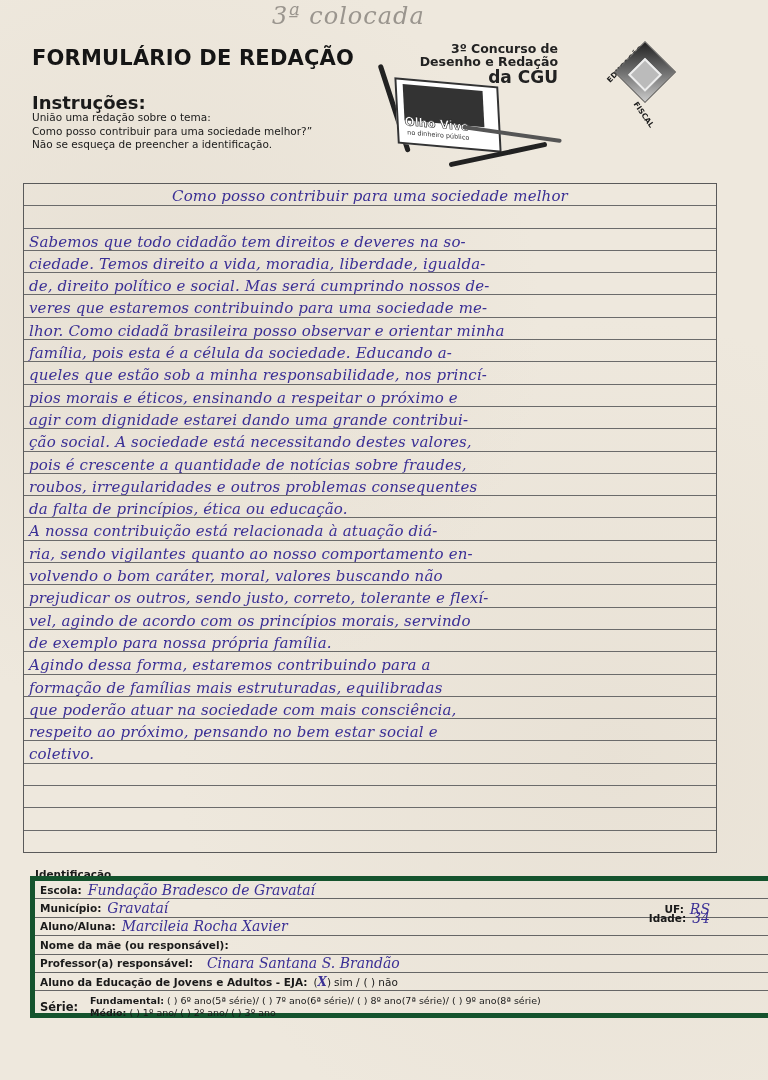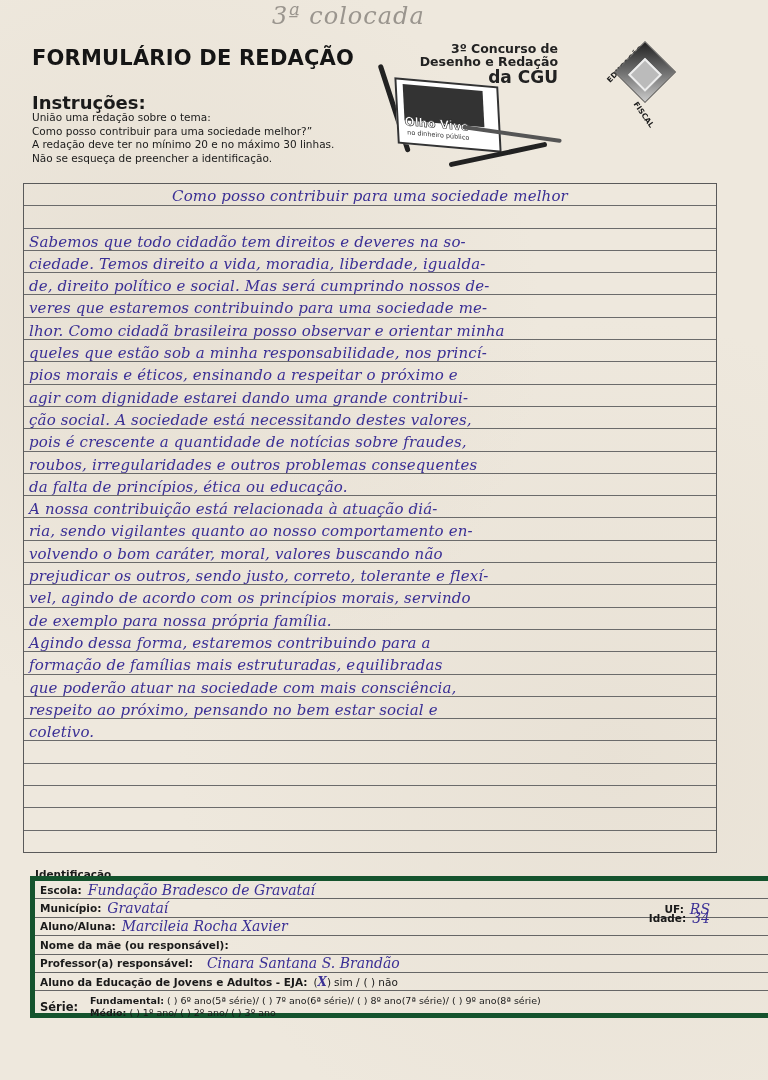--- a/index.html
+++ b/index.html
@@ -126,21 +126,20 @@
 </head>
 <body>
 
 <div class="abs handwritten-note">3ª colocada</div>
 
 <div class="abs form-title">FORMULÁRIO DE REDAÇÃO</div>
 <div class="abs instr-heading">Instruções:</div>
 <div class="abs instr-lines">
   <div>União uma redação sobre o tema:</div>
   <div>Como posso contribuir para uma sociedade melhor?”</div>
-  <div>A redação deve ter no mínimo 20 e no máximo 30 linhas.</div>
   <div>Não se esqueça de preencher a identificação.</div>
 </div>
 
 <div class="abs contest-logo">
   <div class="pen" style="left:2px;top:22px;width:92px;transform:rotate(72deg);transform-origin:left center;"></div>
   <div class="olho-box">
     <div class="olho-dark"></div>
     <div class="olho-label">Olho Vivo</div>
     <div class="olho-sub">no dinheiro público</div>
   </div>
@@ -164,20 +163,21 @@
 <div class="abs essay-box">
   <div class="essay-lines">
     <div class="essay-line" style="height:1px"></div>
     <div class="essay-line title" style="height:21.3px;line-height:22px;">Como posso contribuir para uma sociedade melhor</div>
     <div class="essay-line"></div>
     <div class="essay-line">    Sabemos que todo cidadão tem direitos e deveres na so-</div>
     <div class="essay-line">ciedade. Temos direito a vida, moradia, liberdade, igualda-</div>
     <div class="essay-line">de, direito político e social. Mas será cumprindo nossos de-</div>
     <div class="essay-line">veres que estaremos contribuindo para uma sociedade me-</div>
     <div class="essay-line">lhor. Como cidadã brasileira posso observar e orientar minha</div>
+    <div class="essay-line">família, pois esta é a célula da sociedade. Educando a-</div>
     <div class="essay-line">queles que estão sob a minha responsabilidade, nos princí-</div>
     <div class="essay-line">pios morais e éticos, ensinando a respeitar o próximo e</div>
     <div class="essay-line">agir com dignidade estarei dando uma grande contribui-</div>
     <div class="essay-line">ção social. A sociedade está necessitando destes valores,</div>
     <div class="essay-line">pois é crescente a quantidade de notícias sobre fraudes,</div>
     <div class="essay-line">roubos, irregularidades e outros problemas consequentes</div>
     <div class="essay-line">da falta de princípios, ética ou educação.</div>
     <div class="essay-line">    A nossa contribuição está relacionada à atuação diá-</div>
     <div class="essay-line">ria, sendo vigilantes quanto ao nosso comportamento en-</div>
     <div class="essay-line">volvendo o bom caráter, moral, valores buscando não</div>

